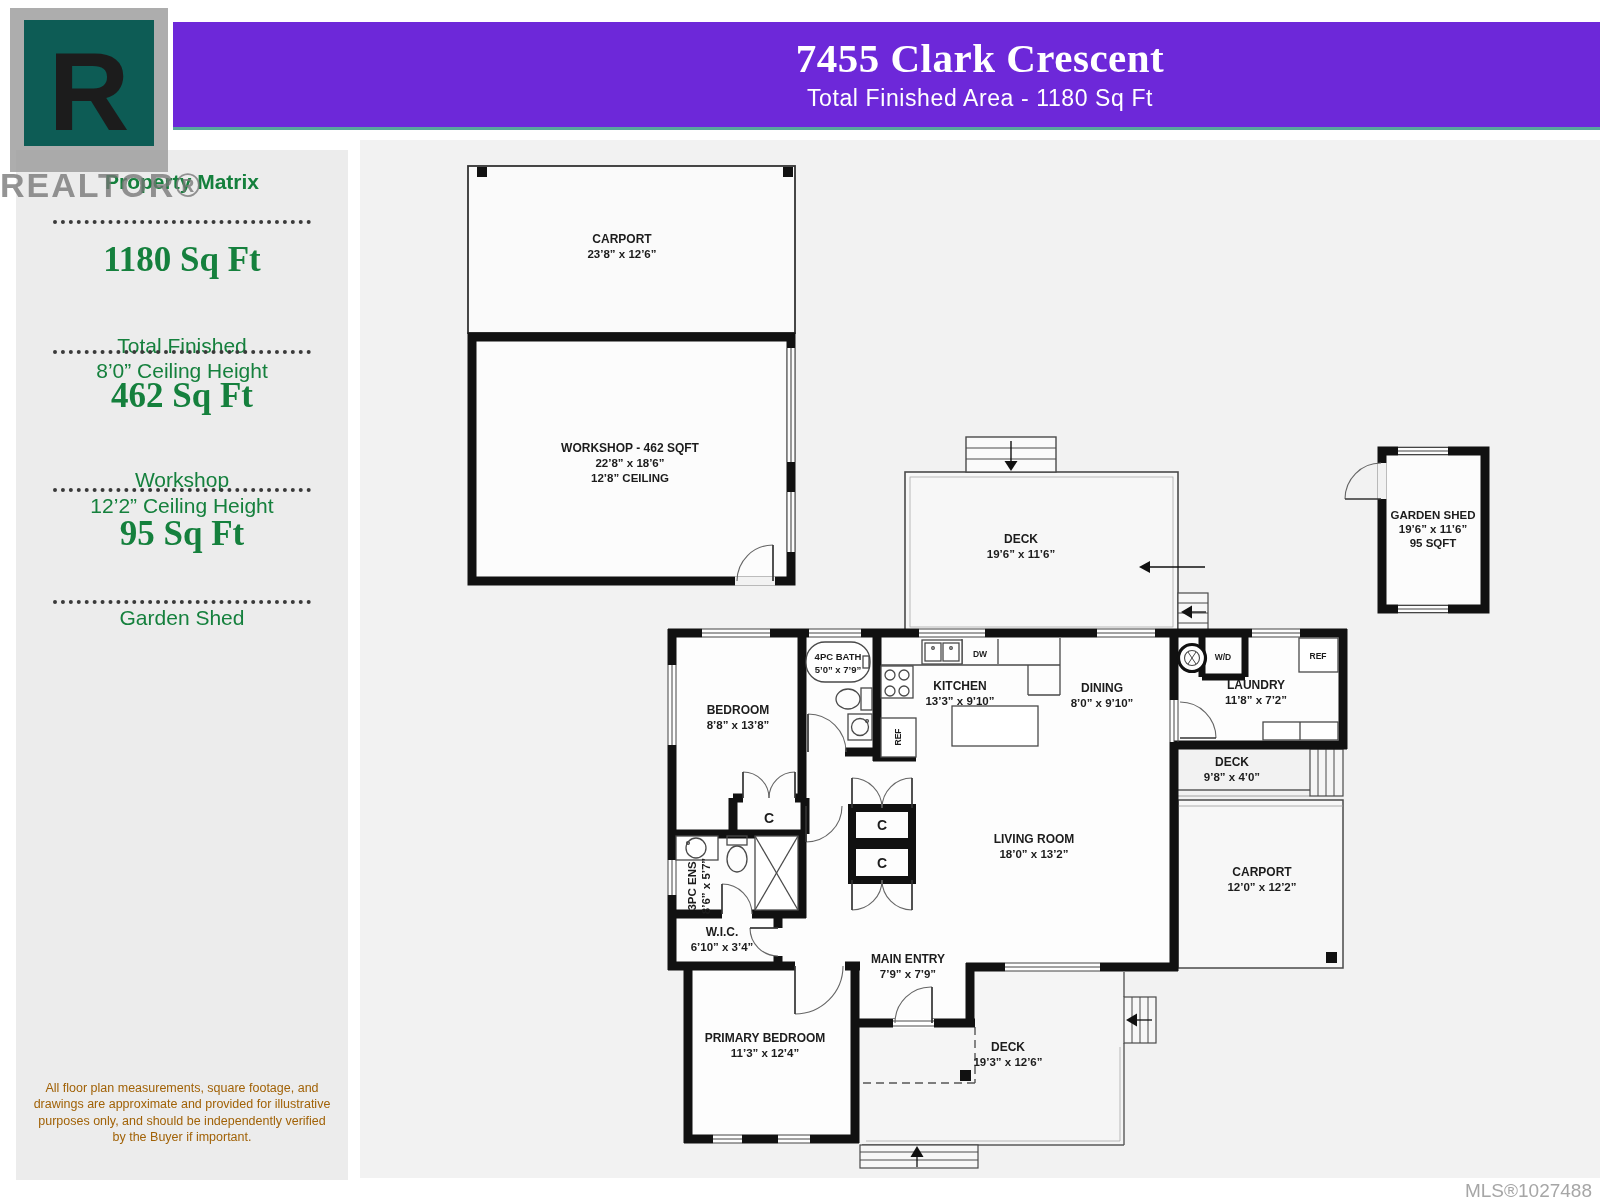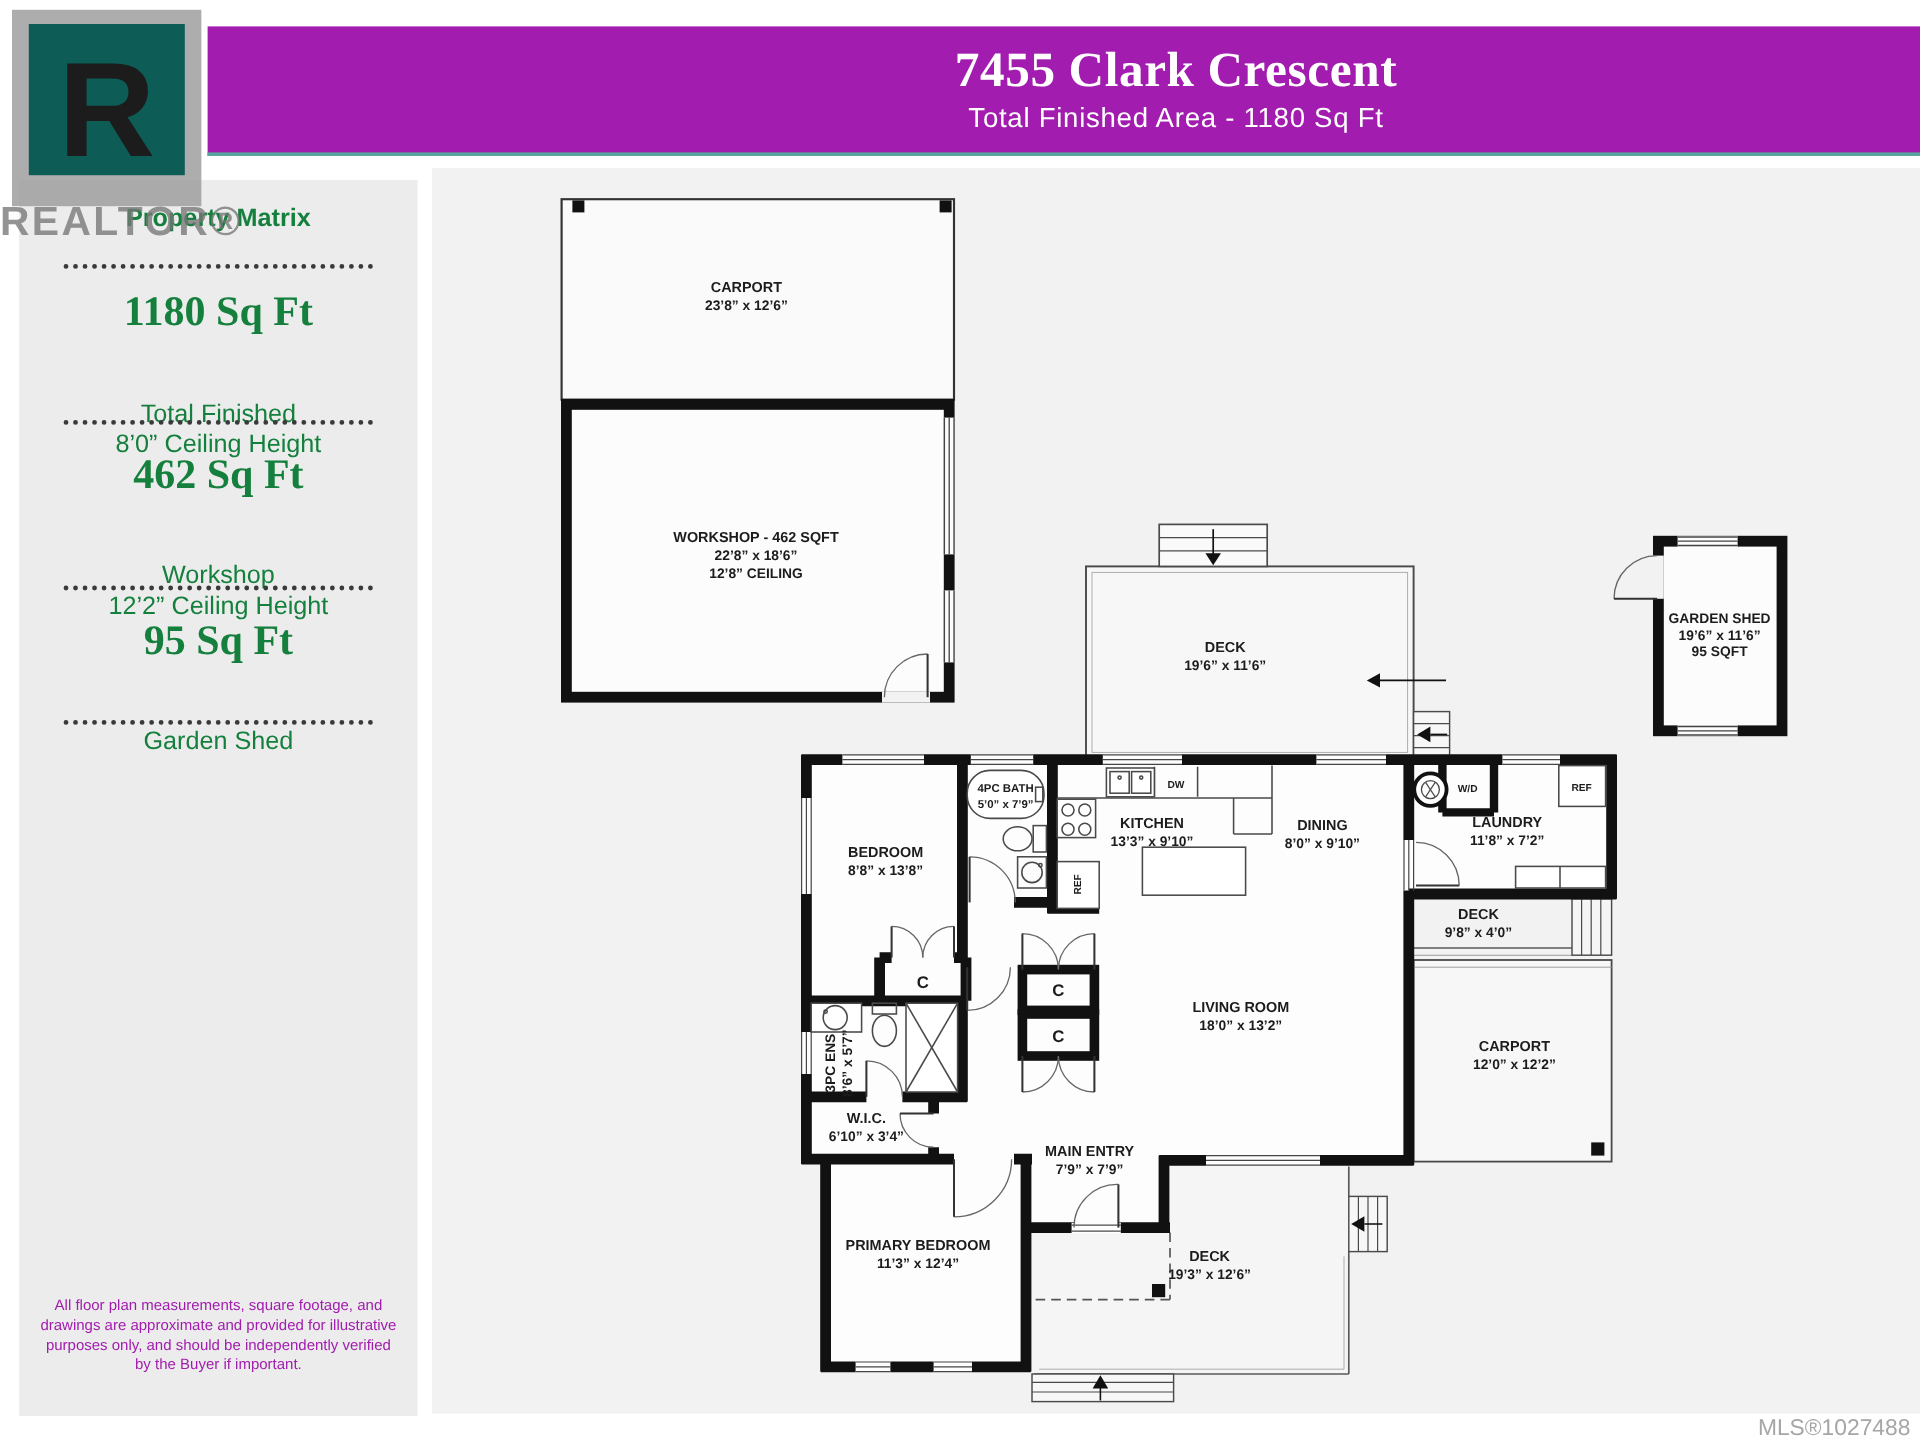--- a/index.html
+++ b/index.html
@@ -1,39 +1,39 @@
 <!DOCTYPE html>
 <html><head>
 <meta charset="utf-8">
 <style>
   html,body{margin:0;padding:0;}
   body{width:1600px;height:1199px;background:#fff;font-family:"Liberation Sans",sans-serif;}
   #page{position:relative;width:1600px;height:1199px;overflow:hidden;background:#fff;}
 
   
   .header-bar{position:absolute;left:173px;top:22px;width:1427px;height:108px;
-    background:#a21caf;border-bottom:3px solid #58a59d;
+    background:#6d28d9;border-bottom:3px solid #58a59d;
     display:flex;flex-direction:column;align-items:center;justify-content:center;
     padding-left:187px;box-sizing:border-box;color:#fff;}
   .header-title{font-family:"Liberation Serif",serif;font-weight:700;font-size:41px;letter-spacing:.5px;line-height:1.05;}
   .header-sub{font-size:23px;font-weight:400;letter-spacing:.6px;margin-top:4px;}
 
   
   .logo{position:absolute;left:10px;top:8px;width:158px;height:164px;z-index:4;}
   .watermark{position:absolute;left:0px;top:166px;width:230px;z-index:6;
     font-size:34px;font-weight:700;letter-spacing:2px;color:rgba(118,118,118,.78);}
 
   
   .sidebar{position:absolute;left:16px;top:150px;width:332px;height:1030px;background:#ececec;z-index:1;}
   .sb{position:absolute;left:0;width:332px;text-align:center;color:#15803d;}
   .sb-brand{top:20px;font-size:21px;font-weight:700;z-index:2;}
   .dots{position:absolute;left:37px;width:258px;border-top:4px dotted #3a3a3a;height:0;}
   .sb-value{font-family:"Liberation Serif",serif;font-weight:700;font-size:35px;}
   .sb-line{font-size:21px;font-weight:400;margin-top:48px;}
-  .sb-disc{top:930px;left:14px;width:304px;font-size:12.5px;line-height:1.3;color:#a21caf;}
+  .sb-disc{top:930px;left:14px;width:304px;font-size:12.5px;line-height:1.3;color:#a16207;}
 
   
   .plan{position:absolute;left:360px;top:140px;width:1240px;height:1038px;background:#f2f2f2;text-align:right;}
   .mls{position:absolute;right:8px;top:1180px;font-size:19px;color:#a6a6a6;}
 
   
   svg text{font-family:"Liberation Sans",sans-serif;font-weight:700;fill:#1c1c1c;text-anchor:middle;}
   .rn{font-size:12px;}
   .rd{font-size:11.5px;}
   .tub{font-size:9.5px;}

